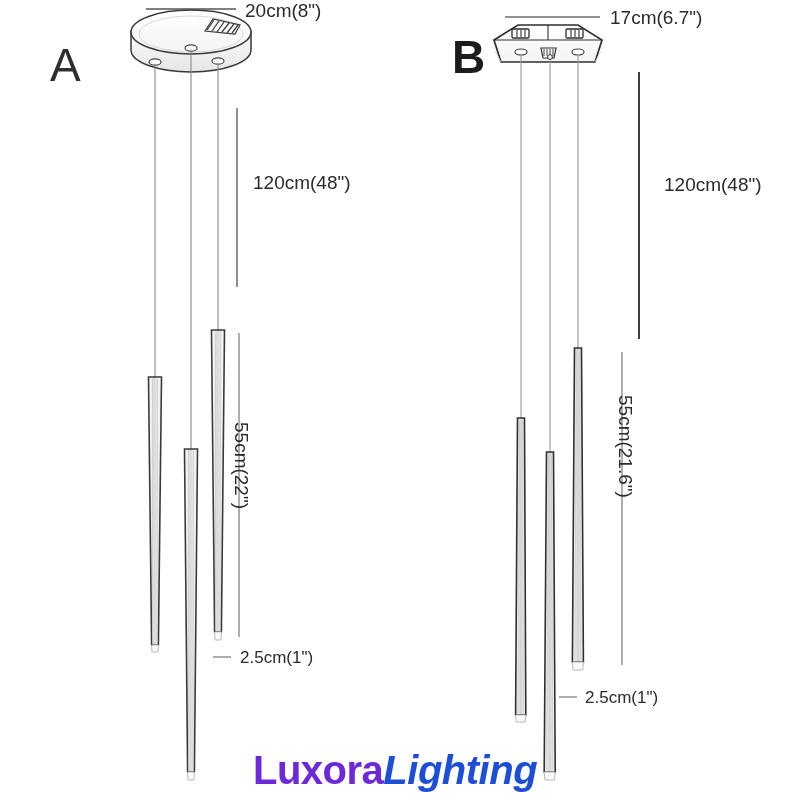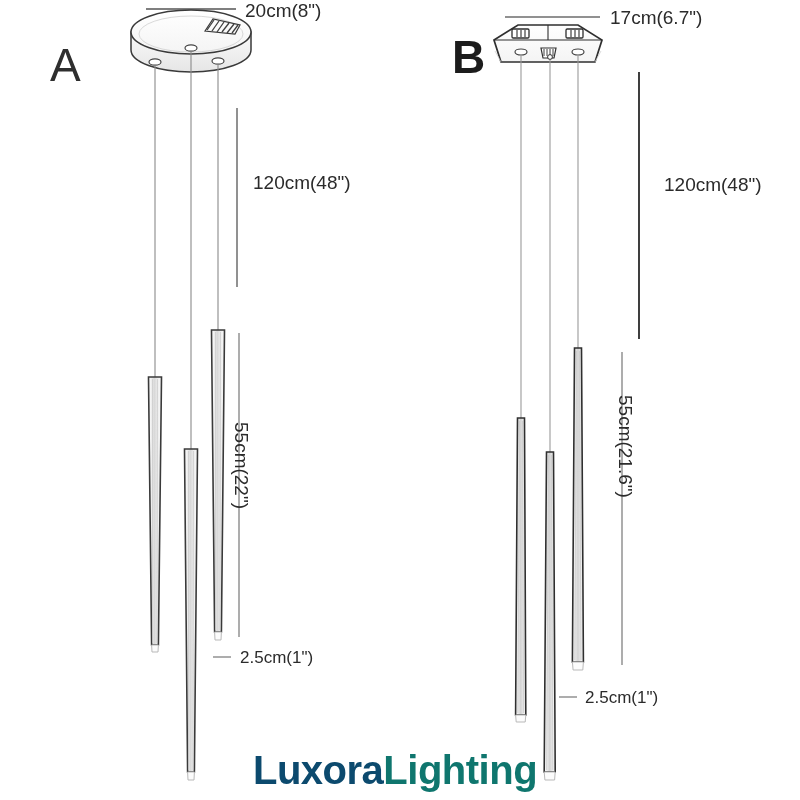--- a/index.html
+++ b/index.html
@@ -53,22 +53,22 @@
   }
   #watermark {
     position: absolute;
     left: 253px;
     top: 748px;
     font-size: 40px;
     font-weight: 700;
     letter-spacing: -0.5px;
     user-select: none;
   }
-  #watermark .wm-a { color: #0c4a6e; }
-  #watermark .wm-b { color: #0f766e; }
+  #watermark .wm-a { color: #6d28d9; }
+  #watermark .wm-b { color: #1d4ed8; font-style: italic; }
 </style>
 </head>
 <body>
 
 <div id="page">
 
   <svg id="diagram-svg" viewBox="0 0 800 800">
     <defs>
       <linearGradient id="coneGradA" x1="0" y1="0" x2="1" y2="0">
         <stop offset="0%" stop-color="#ffffff"></stop>

